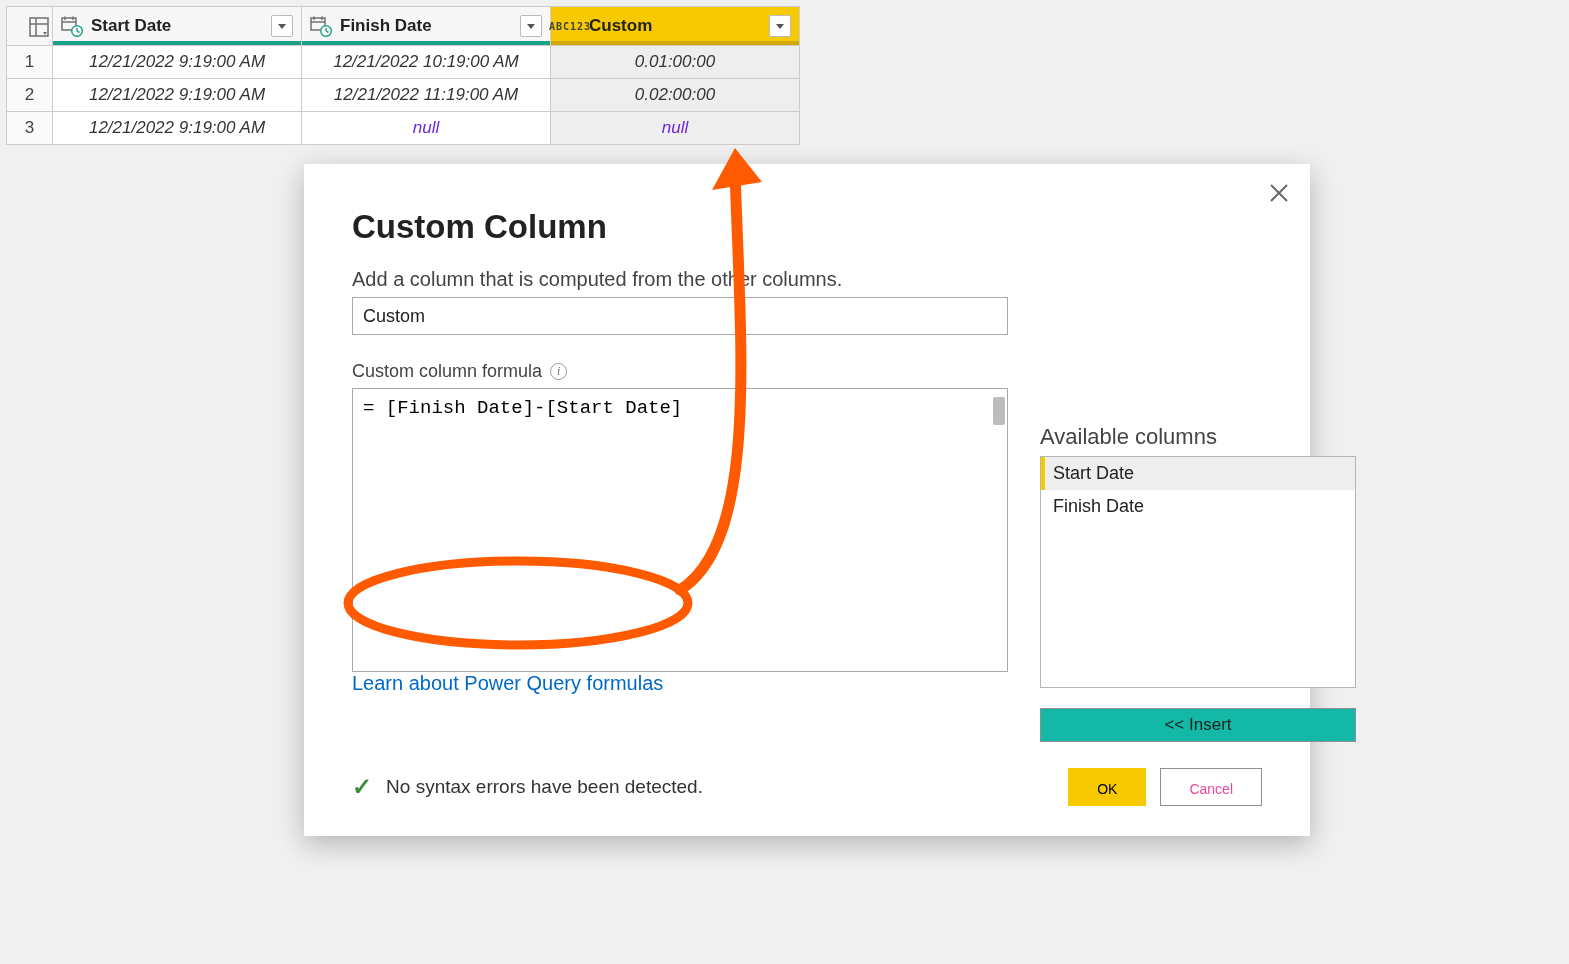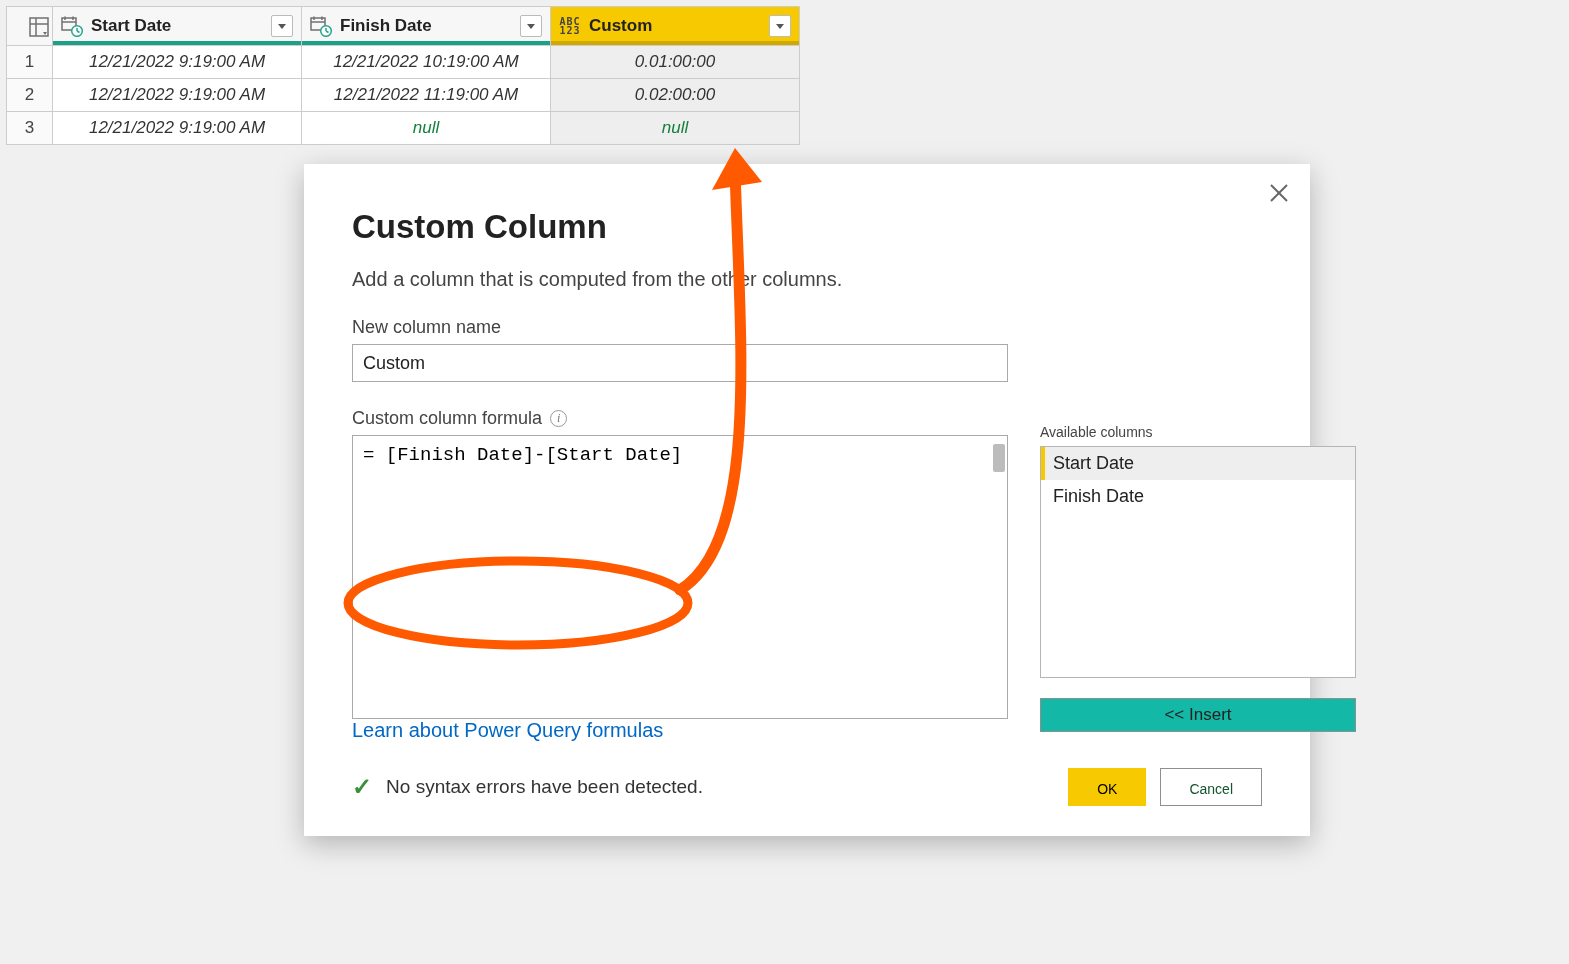--- a/index.html
+++ b/index.html
@@ -14,68 +14,68 @@
 
   .col-head { height:39px; padding:0; position:relative; }
   .col-head-inner { display:flex; align-items:center; height:100%; padding:0 8px; gap:8px; font-weight:600; color:#222; }
   .col-head.date { width:249px; }
   .col-head.custom { width:249px; }
   .col-head.selected { background:#f6c900; }
   .col-head:not(.selected) { background:#f7f7f7; }
   .col-head.date::after { content:""; position:absolute; left:0; right:0; bottom:0; height:4px; background:#1aa188; }
   .col-head.selected::after { content:""; position:absolute; left:0; right:0; bottom:0; height:4px; background:#cfa800; }
 
-  .type-icon { width:22px; height:22px; display:inline-flex; align-items:center; justify-content:center;flex-direction:column; }
+  .type-icon { width:22px; height:22px; display:inline-flex; align-items:center; justify-content:center; }
   .dt-icon svg { display:block; }
   .abc-icon { font-family:Consolas, monospace; font-size:10px; line-height:9px; color:#444; text-align:left; width:22px; }
   .abc-icon div { letter-spacing:1px; }
 
   .filter-btn { margin-left:auto; width:22px; height:22px; border:1px solid #bbb; background:#fff; display:flex; align-items:center; justify-content:center; border-radius:2px; }
   .filter-btn svg { display:block; }
 
   .corner-cell { background:#fafafa; position:relative; }
   .corner-cell .mini { position:absolute; bottom:3px; right:3px; }
 
   .data-cell { width:249px; height:33px; padding:0 10px; text-align:center; font-style:italic; color:#333; background:#fff; }
   .data-cell.sel { background:#eeeeee; }
-  .data-cell.null { color:#15803d; }
+  .data-cell.null { color:#6d28d9; }
 
   
   .dialog { position:absolute; left:304px; top:164px; width:1006px; height:672px; background:#fff; box-shadow:0 8px 26px rgba(0,0,0,.25); }
   .dialog-close { position:absolute; top:18px; right:20px; cursor:pointer; color:#555; }
   .dlg-inner { position:absolute; left:48px; top:44px; right:48px; bottom:24px; }
   .dlg-title { font-size:33px; font-weight:600; color:#222; }
   .dlg-sub { margin-top:22px; font-size:20px; color:#444; }
 
   .form-row-label { font-size:18px; color:#444; margin-top:26px; display:flex; align-items:center; gap:8px; }
   .info-icon { width:17px; height:17px; border:1px solid #999; border-radius:50%; display:inline-flex; align-items:center; justify-content:center; font-family:Georgia, serif; font-style:italic; font-size:12px; color:#777; }
 
   .text-input { width:656px; height:38px; border:1px solid #a9a9a9; padding:0 10px; font-size:18px; color:#222; margin-top:6px; font-family:inherit; }
 
   .formula-box { position:relative; width:656px; height:284px; border:1px solid #a9a9a9; margin-top:6px; padding:8px 10px; font-family:Consolas, "Courier New", monospace; font-size:19px; color:#000; background:#fff; }
   .formula-box .scroll-thumb { position:absolute; right:2px; top:8px; width:12px; height:28px; background:#bcbcbc; border-radius:2px; }
   .formula-text::before { content:"= "; }
 
   .avail-block { position:absolute; left:688px; top:216px; width:316px; }
-  .avail-label { font-size:14px; color:#444; }
+  .avail-label { font-size:22px; color:#444; }
   .avail-list { border:1px solid #b5b5b5; height:232px; margin-top:6px; background:#fff; overflow:hidden; }
   .avail-item { height:33px; display:flex; align-items:center; padding:0 12px; font-size:18px; color:#222; cursor:pointer; }
   .avail-item.selected { background:#eeeeee; position:relative; }
   .avail-item.selected::before { content:""; position:absolute; left:0; top:0; bottom:0; width:4px; background:#f6c900; }
 
   .insert-btn { width:316px; height:34px; border:1px solid #8f8f8f; background:#14b8a6; margin-top:20px; font-size:17px; color:#222; cursor:pointer; }
 
   .learn-link { margin-top:14px; font-size:20px; color:#0068c6; cursor:pointer; }
 
   .dlg-footer { position:absolute; left:48px; right:48px; bottom:30px; display:flex; align-items:center; }
   .status { display:flex; align-items:center; gap:14px; font-size:19px; color:#333; }
   .status .check { color:#3a8f3a; font-size:24px; font-weight:bold; }
   .btn { height:38px; padding:12px 28px; font-size:14px; border:1px solid #8f8f8f; cursor:pointer; margin-left:14px; }
   .btn-primary { background:#f6c900; border-color:#f6c900; color:#000; }
-  .btn-secondary { background:#fff; color:#14532d; }
+  .btn-secondary { background:#fff; color:#ec4899; }
   .footer-spacer { flex:1; }
 
   
   .annot { position:absolute; left:0; top:0; pointer-events:none; }
 </style>
 </head>
 <body>
 
 <table class="data-table">
   <thead>
@@ -175,21 +175,20 @@
     <svg width="22" height="22" viewBox="0 0 22 22">
         <line x1="3" y1="3" x2="19" y2="19" stroke="#666" stroke-width="2"></line>
         <line x1="19" y1="3" x2="3" y2="19" stroke="#666" stroke-width="2"></line>
       </svg>
   </div>
 
   <div class="dlg-inner">
     <div class="dlg-title">Custom Column</div>
     <div class="dlg-sub">Add a column that is computed from the other columns.</div>
 
-    <div class="form-row-label">New column name</div>
     <input class="text-input" value="Custom" style="">
 
     <div class="form-row-label">
       <span>Custom column formula</span>
       <span class="info-icon">i</span>
     </div>
     <div class="formula-box">
       <span class="formula-text">[Finish Date]-[Start Date]</span>
       <div class="scroll-thumb"></div>
     </div>

